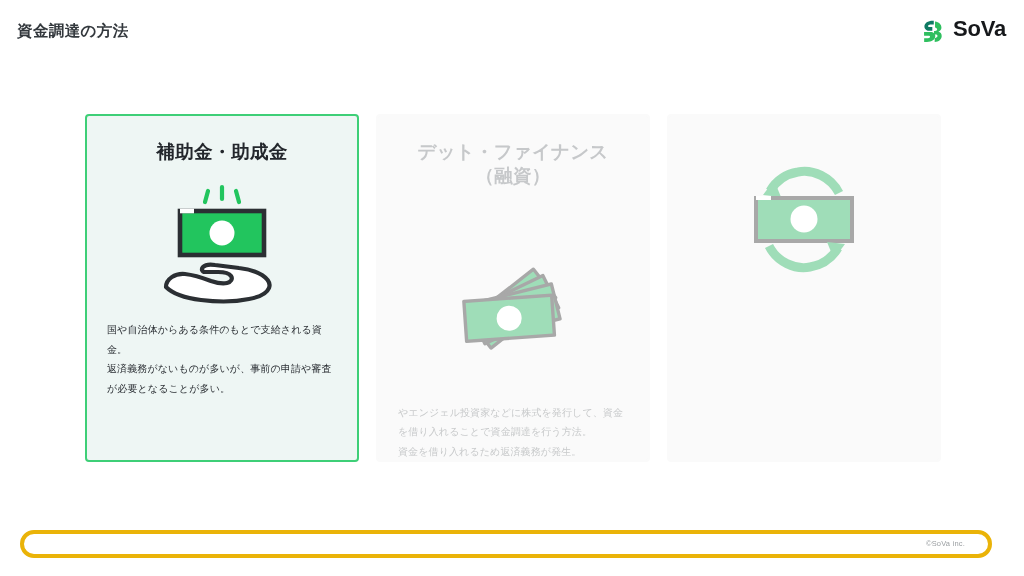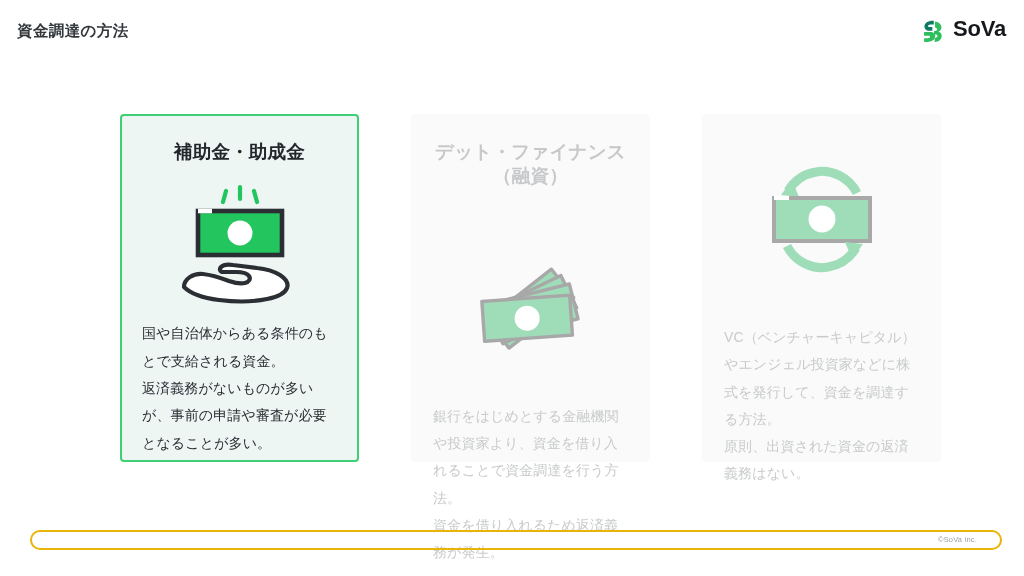--- a/index.html
+++ b/index.html
@@ -67,21 +67,20 @@
 
   .card {
     width: 274px;
     height: 348px;
     border-radius: 4px;
     padding: 24px 19px 0 19px;
     display: flex;
     flex-direction: column;
     align-items: center;
     position: relative;
-    margin-left: 35px;
   }
 
   .card.active {
     background: #eef6f4;
     border: 2.5px solid #3ecf77;
   }
 
   .card.muted {
     background: #fafafa;
     border: 2.5px solid #fafafa;
@@ -106,43 +105,43 @@
     width: 100%;
     display: flex;
     align-items: center;
     justify-content: center;
     margin-top: 4px;
   }
 
   .card-icon svg { display: block; }
 
   .card-body {
-    font-size: 14px;
+    font-size: 10px;
     line-height: 1.95;
     letter-spacing: 0.1px;
     text-align: left;
     align-self: stretch;
     white-space: pre-line;
     padding: 0 1px;
   }
 
   .card.active .card-body { color: #2a2e33; }
   .card.muted  .card-body { color: #c8cacb; }
 
   
   .card.active .card-title { margin-bottom: 2px; }
 
   
   .footer-bar {
     position: absolute;
-    left: 30px;
+    left: 20px;
     top: 530px;
     width: 972px;
-    height: 20px;
-    border: 2px solid #eab308;
+    height: 28px;
+    border: 4px solid #eab308;
     border-radius: 14px;
     display: flex;
     align-items: center;
     justify-content: flex-end;
     padding-right: 23px;
   }
 
   .copyright {
     font-size: 7.5px;
     color: #9a9ea1;
@@ -213,40 +212,38 @@
           <g transform="rotate(-14 59 74)">
             <rect x="21" y="56" width="82" height="36"></rect>
           </g>
           <g transform="rotate(-4 59 78)">
             <rect x="11" y="60" width="88" height="40"></rect>
             <circle cx="55" cy="80" r="12.5" fill="#ffffff" stroke="none"></circle>
           </g>
         </g>
       </svg>
     </div>
-    <div class="card-body">銀行をはじめとする金融機関や投資家より、資金を借り入れることで資金調達を行う方法。
+    <div class="card-body">やエンジェル投資家などに株式を発行して、資金を借り入れることで資金調達を行う方法。
 資金を借り入れるため返済義務が発生。</div>
   </div>
 
   <div class="card muted">
     <div class="card-icon">
       <svg width="122" height="118" viewBox="0 0 122 118" xmlns="http://www.w3.org/2000/svg" aria-hidden="true">
 
         <path d="M96 33 C88 17 70 9 55 12 C43 14 33 21 27 31" fill="none" stroke="#9fddb8" stroke-width="9" stroke-linecap="butt"></path>
         <path d="M31 20 L20 35 L38 37 Z" fill="#9fddb8"></path>
 
         <rect x="13" y="38" width="96" height="43" fill="#9fddb8" stroke="#a8a8a8" stroke-width="4"></rect>
         <circle cx="61" cy="59" r="13.5" fill="#ffffff"></circle>
         <path d="M13 38 L28 38" stroke="#ffffff" stroke-width="4"></path>
 
         <path d="M26 86 C34 102 52 110 67 107 C79 105 89 98 95 88" fill="none" stroke="#9fddb8" stroke-width="9" stroke-linecap="butt"></path>
         <path d="M91 99 L102 84 L84 82 Z" fill="#9fddb8"></path>
       </svg>
     </div>
-    <div class="card-body">VC（ベンチャーキャピタル）やエンジェル投資家などに株式を発行して、資金を調達する方法。
-原則、出資された資金の返済義務はない。</div>
   </div>
 
 </div>
 
 <div class="footer-bar">
   <span class="copyright">©SoVa inc.</span>
 </div>
 
 </body></html>

